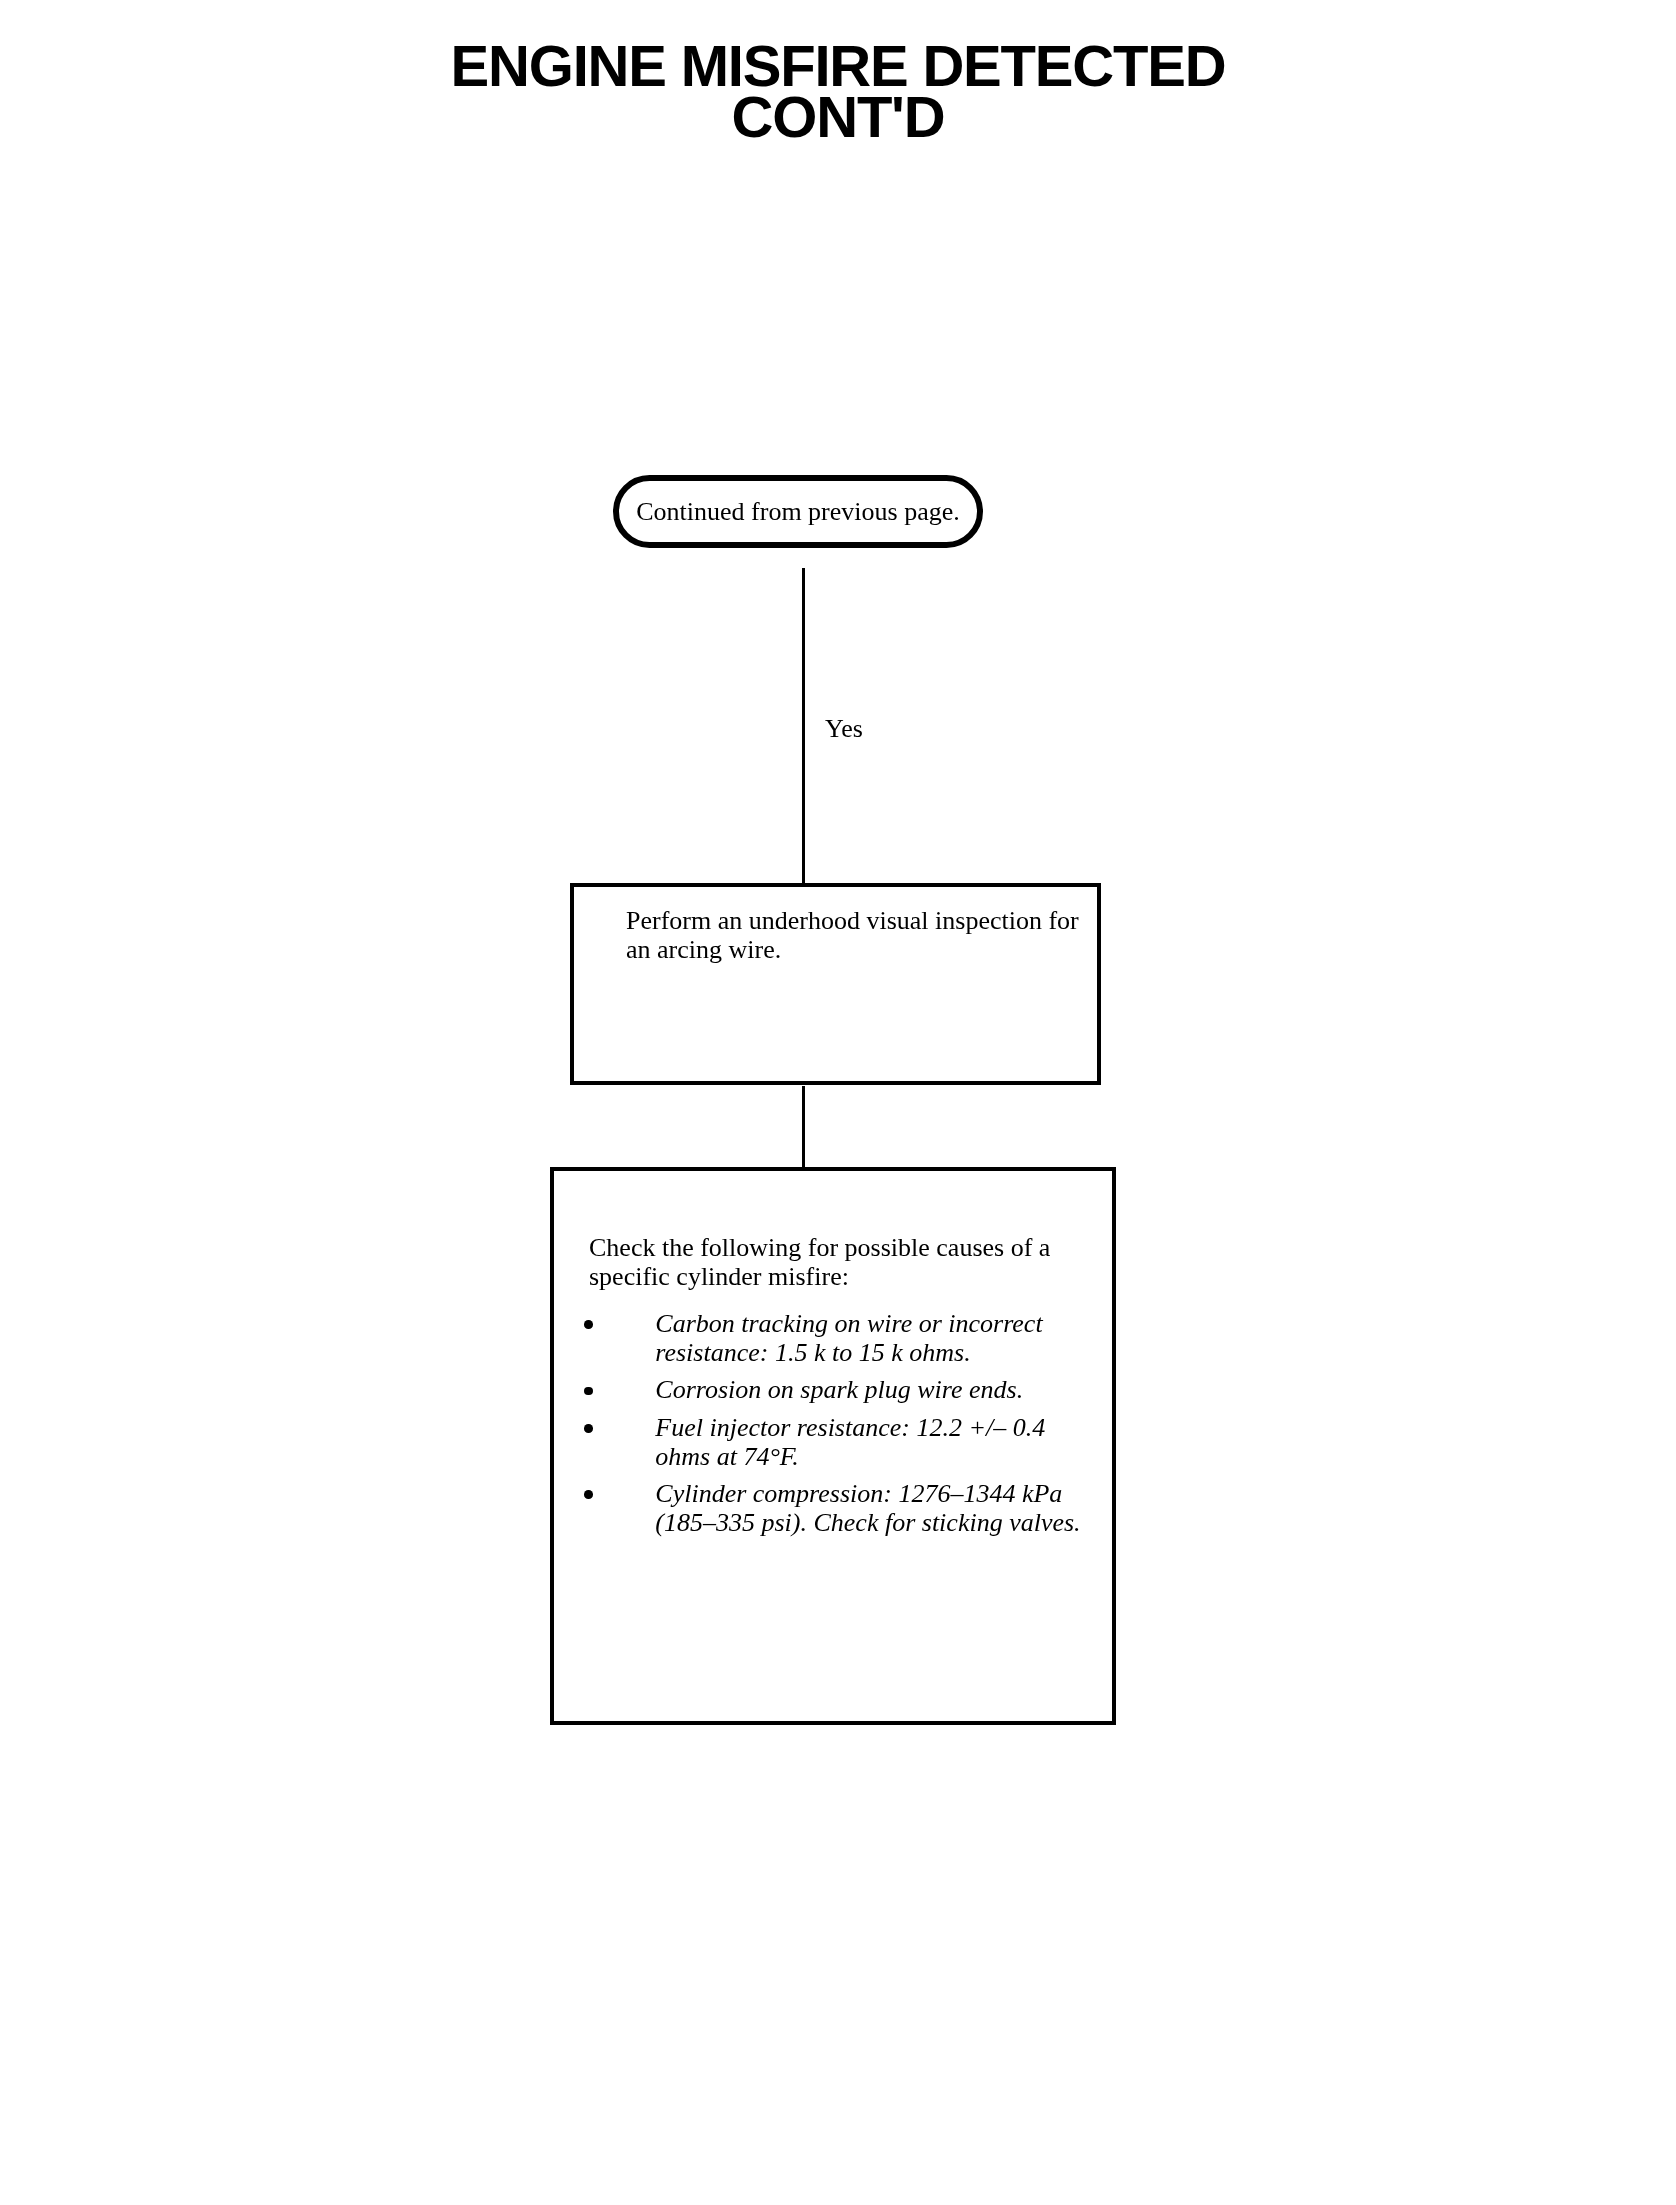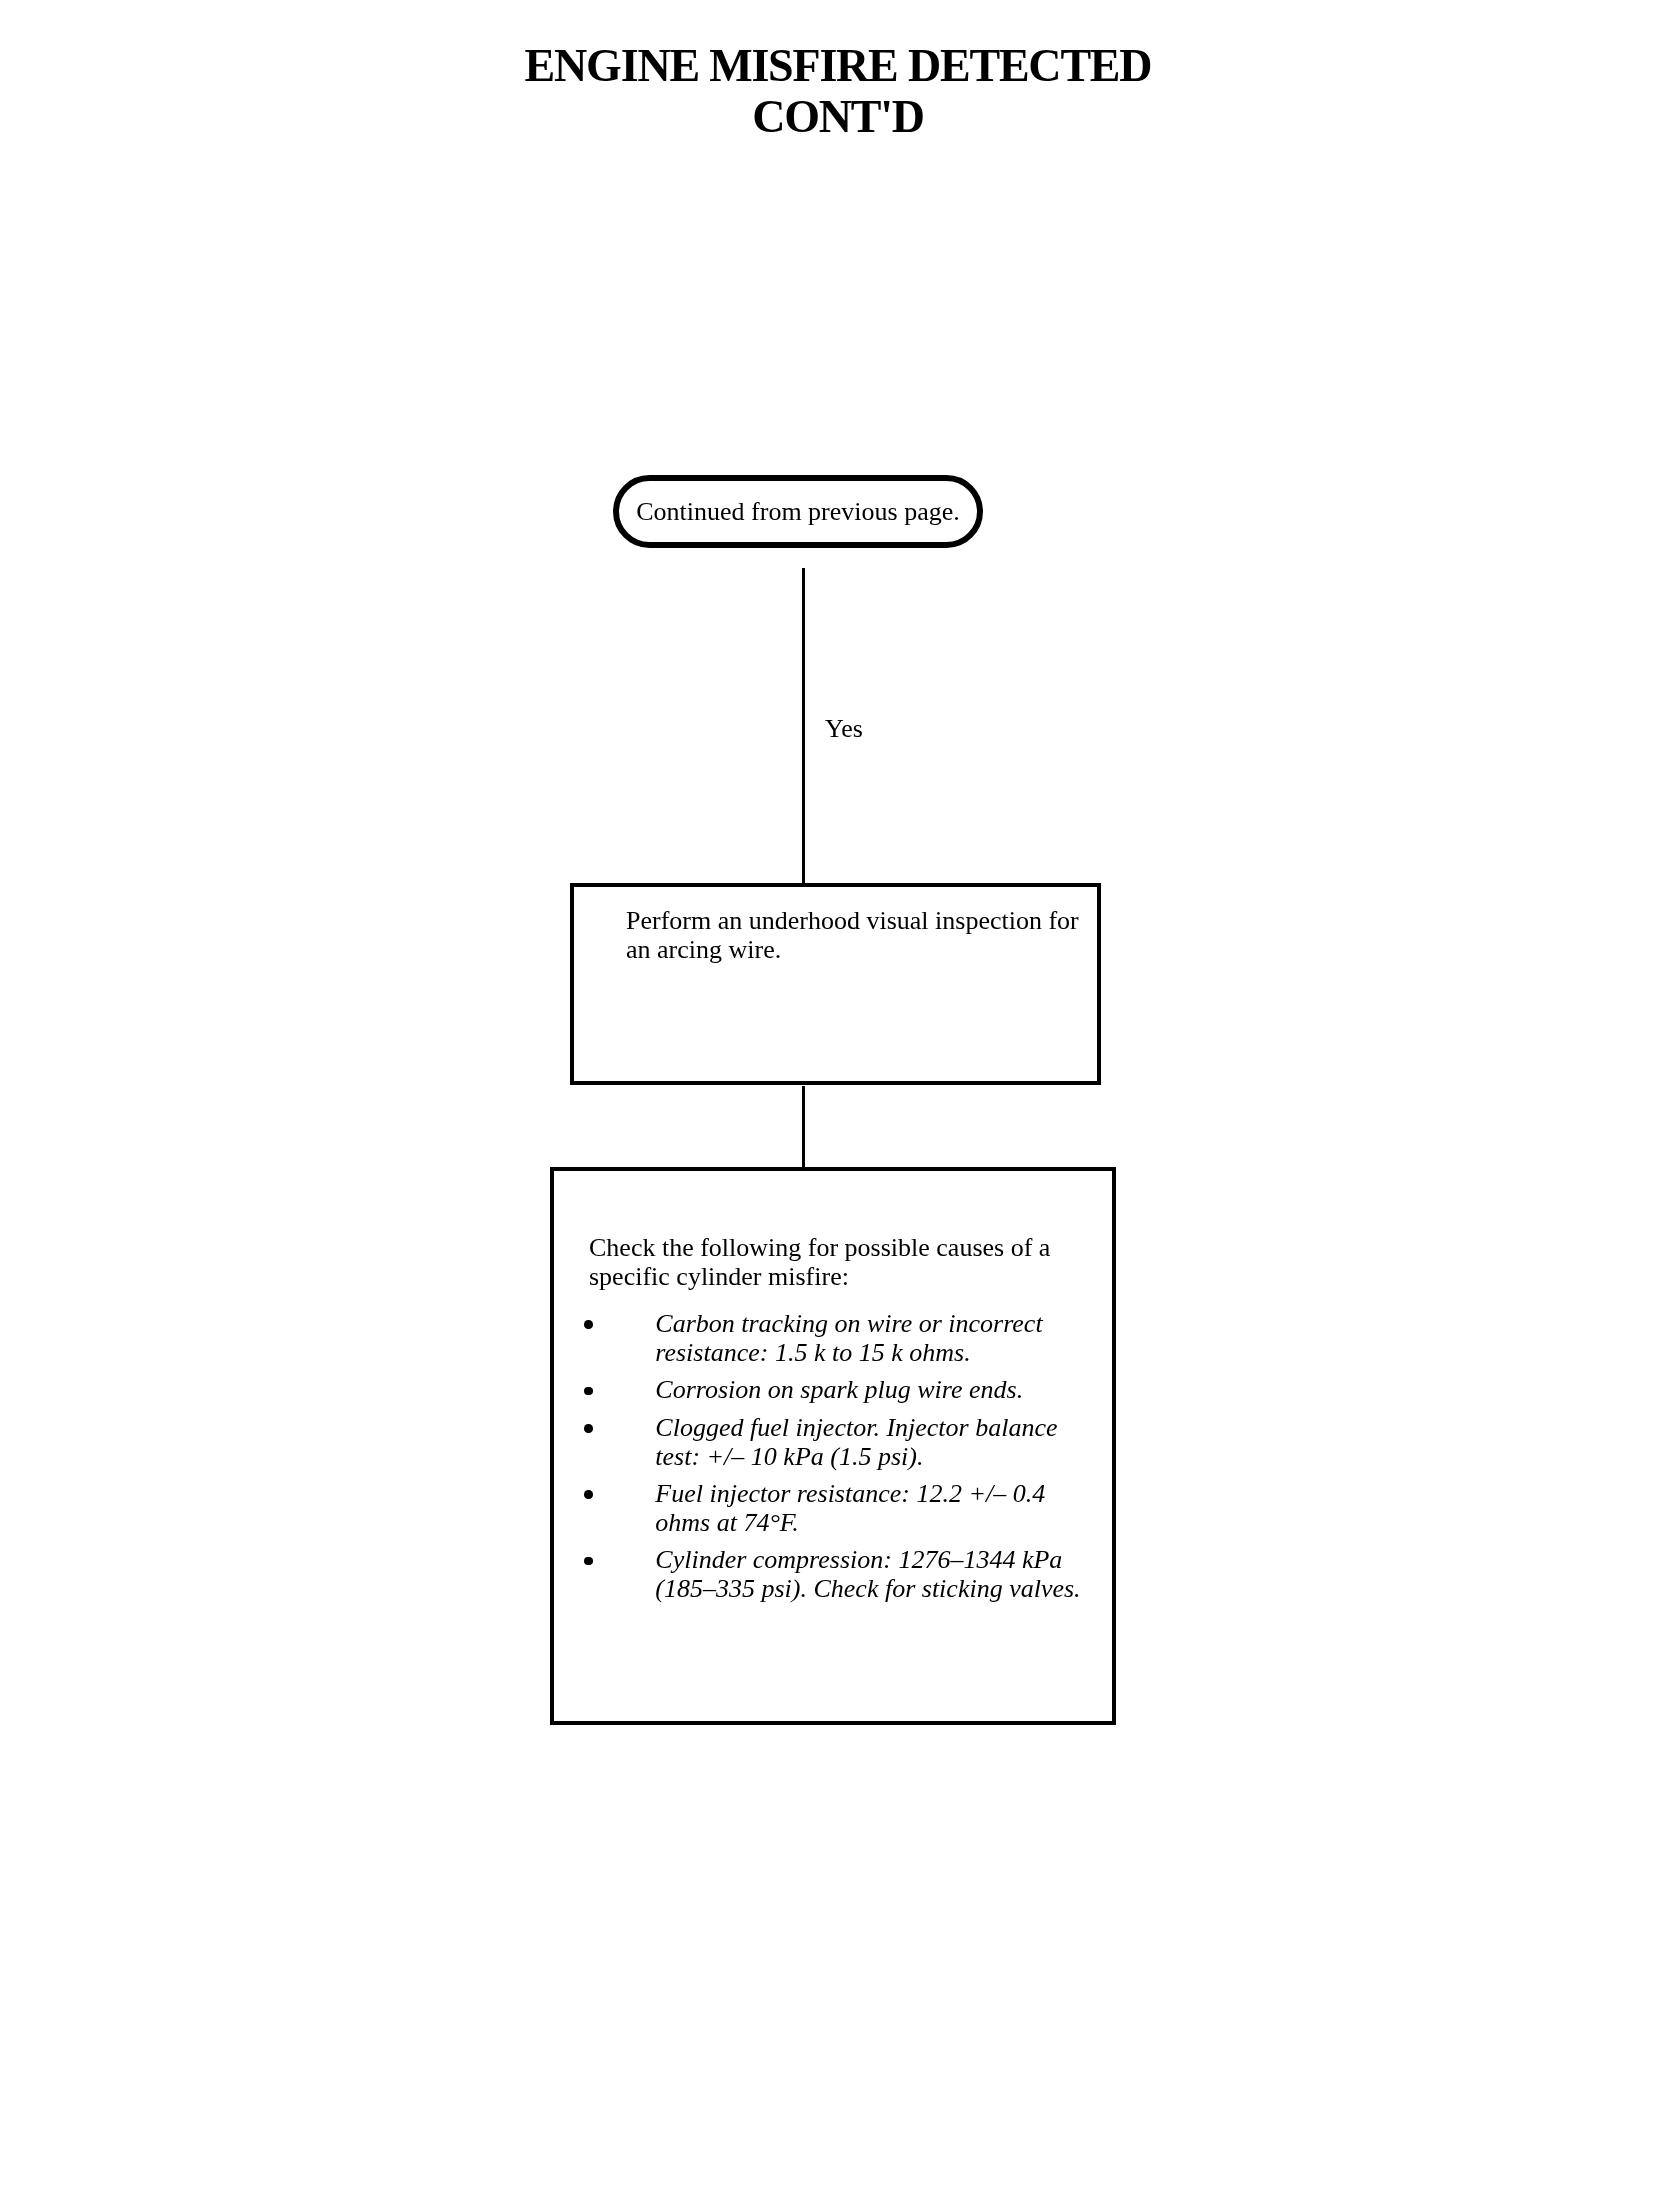--- a/index.html
+++ b/index.html
@@ -12,23 +12,23 @@
     font-family: "Liberation Serif", "DejaVu Serif", serif;
     font-size: 26px;
   }
   
   .title {
     position: absolute;
     top: 40px;
     left: 0;
     width: 100%;
     text-align: center;
-    font-family: Liberation Serif, serif;
+    font-family: Liberation Sans, sans-serif;
     font-weight: bold;
-    font-size: 46px;
+    font-size: 58px;
     line-height: 51px;
     letter-spacing: -1.2px;
   }
   
   .terminator {
     position: absolute;
     left: 613px;
     top: 475px;
     width: 370px;
     height: 73px;
@@ -125,20 +125,19 @@
     <p class="p1">Perform an underhood visual inspection for an arcing wire.</p>
   </div>
 
   <div class="connector connector-b"></div>
 
   <div class="box box2">
     <p class="intro">Check the following for possible causes of a specific cylinder misfire:</p>
     <ul class="causes-list">
       <li><span class="dot"></span><span>Carbon tracking on wire or incorrect resistance: 1.5 k to 15 k ohms.</span></li>
       <li><span class="dot"></span><span>Corrosion on spark plug wire ends.</span></li>
-      <li><span class="dot"></span><span>Clogged fuel injector. Injector balance test: +/– 10 kPa (1.5 psi).</span></li>
       <li><span class="dot"></span><span>Fuel injector resistance: 12.2 +/– 0.4 ohms at 74°F.</span></li>
       <li><span class="dot"></span><span>Cylinder compression: 1276–1344 kPa (185–335 psi). Check for sticking valves.</span></li>
     </ul>
   </div>
 
 </div>
 
 
 </body></html>

